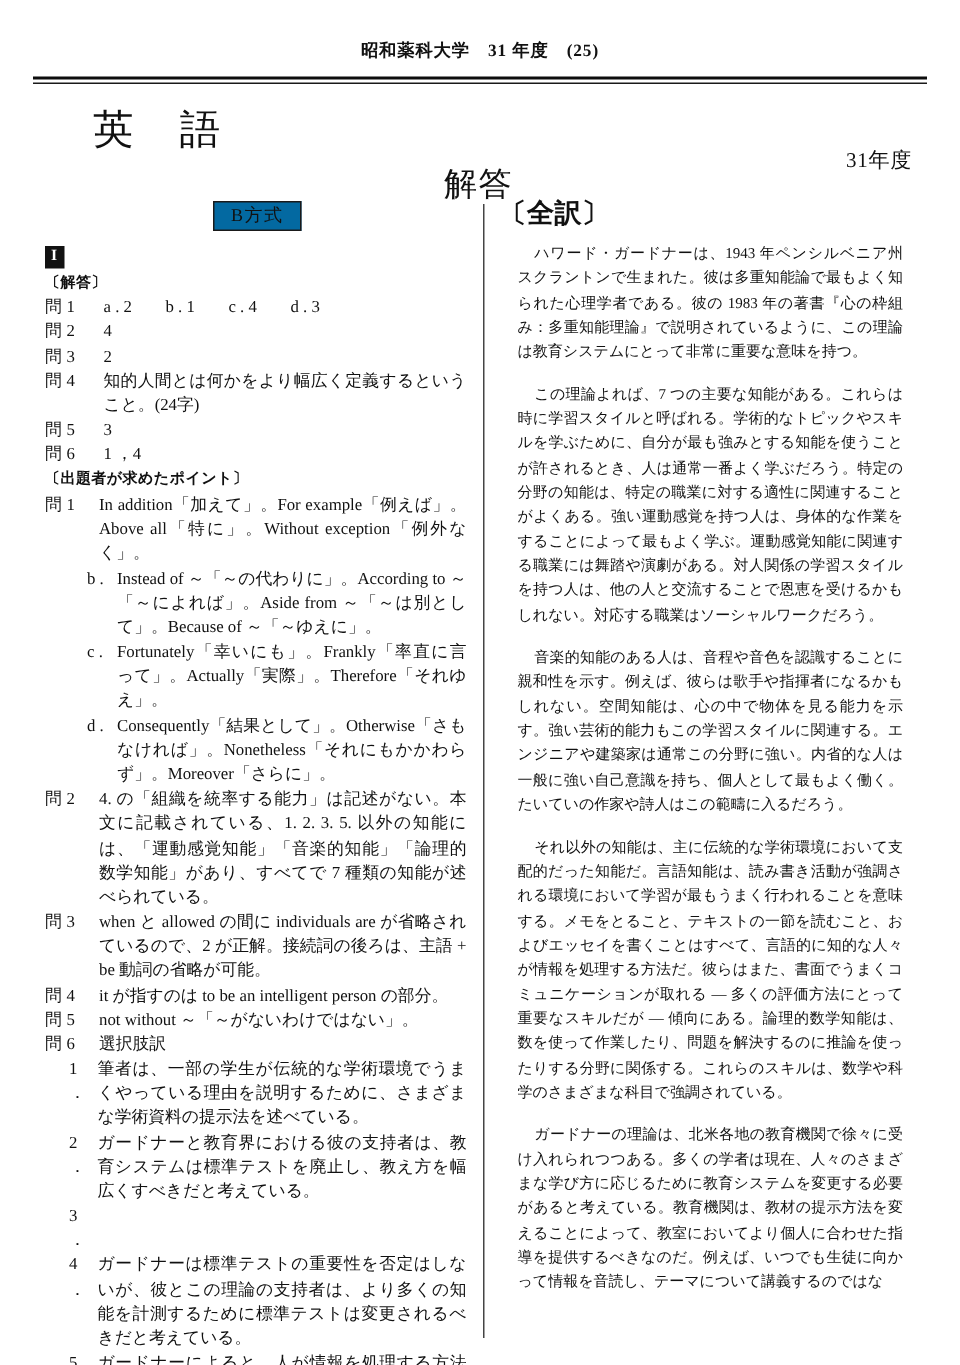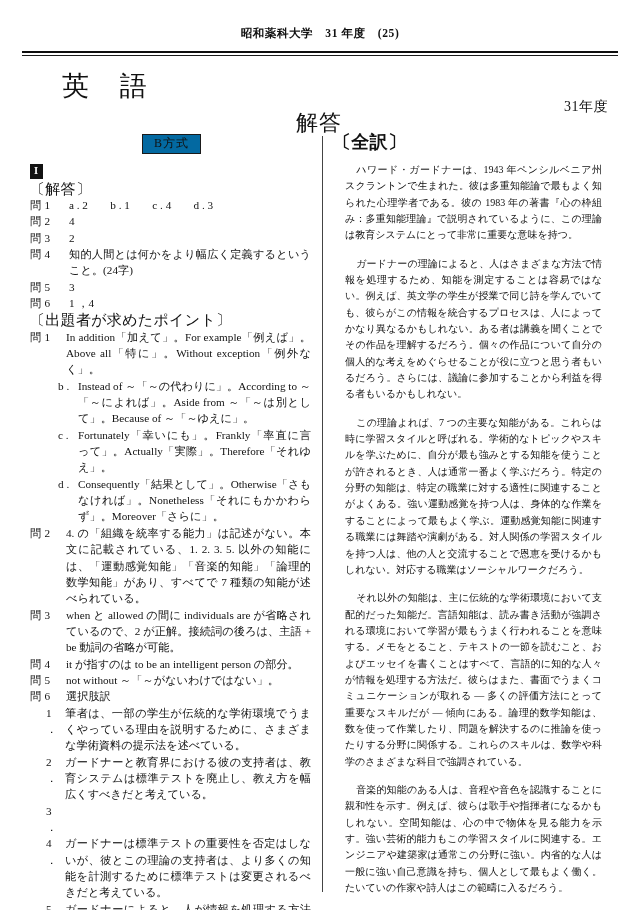--- a/index.html
+++ b/index.html
@@ -122,22 +122,22 @@
     color: #ffffff;
     font-size: 10.5px;
     line-height: 12px;
     font-weight: 700;
     padding: 1px 4px 2px 4px;
     letter-spacing: 0.5px;
     margin-bottom: 1px;
     font-family: "Liberation Serif", serif;
   }
   .sec-head {
-    font-weight: 400;
-    font-size: 15px;
+    font-weight: 700;
+    font-size: 10px;
     letter-spacing: 0.3px;
     margin: 1px 0 0 0;
   }
 
   
   .ans-line {
     display: flex;
     align-items: flex-start;
     margin: 0;
   }
@@ -339,21 +339,20 @@
           <span class="opt-body">ガードナーによると、人が情報を処理する方法はさまざまなため、知能を測定することは容易でない。</span>
         </div>
 
       </div>
 
     </div>
 
     <div class="col col-right">
       <div class="trans-head">〔全訳〕</div>
       <p class="trans-p">ハワード・ガードナーは、1943 年ペンシルベニア州スクラントンで生まれた。彼は多重知能論で最もよく知られた心理学者である。彼の 1983 年の著書『心の枠組み：多重知能理論』で説明されているように、この理論は教育システムにとって非常に重要な意味を持つ。</p>
-      <p class="trans-p">ガードナーの理論によると、人はさまざまな方法で情報を処理するため、知能を測定することは容易ではない。例えば、英文学の学生が授業で同じ詩を学んでいても、彼らがこの情報を統合するプロセスは、人によってかなり異なるかもしれない。ある者は講義を聞くことでその作品を理解するだろう。個々の作品について自分の個人的な考えをめぐらせることが役に立つと思う者もいるだろう。さらには、議論に参加することから利益を得る者もいるかもしれない。</p>
       <p class="trans-p">この理論よれば、7 つの主要な知能がある。これらは時に学習スタイルと呼ばれる。学術的なトピックやスキルを学ぶために、自分が最も強みとする知能を使うことが許されるとき、人は通常一番よく学ぶだろう。特定の分野の知能は、特定の職業に対する適性に関連することがよくある。強い運動感覚を持つ人は、身体的な作業をすることによって最もよく学ぶ。運動感覚知能に関連する職業には舞踏や演劇がある。対人関係の学習スタイルを持つ人は、他の人と交流することで恩恵を受けるかもしれない。対応する職業はソーシャルワークだろう。</p>
+      <p class="trans-p">音楽的知能のある人は、音程や音色を認識することに親和性を示す。例えば、彼らは歌手や指揮者になるかもしれない。空間知能は、心の中で物体を見る能力を示す。強い芸術的能力もこの学習スタイルに関連する。エンジニアや建築家は通常この分野に強い。内省的な人は一般に強い自己意識を持ち、個人として最もよく働く。たいていの作家や詩人はこの範疇に入るだろう。</p>
       <p class="trans-p">それ以外の知能は、主に伝統的な学術環境において支配的だった知能だ。言語知能は、読み書き活動が強調される環境において学習が最もうまく行われることを意味する。メモをとること、テキストの一節を読むこと、およびエッセイを書くことはすべて、言語的に知的な人々が情報を処理する方法だ。彼らはまた、書面でうまくコミュニケーションが取れる ― 多くの評価方法にとって重要なスキルだが ― 傾向にある。論理的数学知能は、数を使って作業したり、問題を解決するのに推論を使ったりする分野に関係する。これらのスキルは、数学や科学のさまざまな科目で強調されている。</p>
-      <p class="trans-p">音楽的知能のある人は、音程や音色を認識することに親和性を示す。例えば、彼らは歌手や指揮者になるかもしれない。空間知能は、心の中で物体を見る能力を示す。強い芸術的能力もこの学習スタイルに関連する。エンジニアや建築家は通常この分野に強い。内省的な人は一般に強い自己意識を持ち、個人として最もよく働く。たいていの作家や詩人はこの範疇に入るだろう。</p>
       <p class="trans-p">ガードナーの理論は、北米各地の教育機関で徐々に受け入れられつつある。多くの学者は現在、人々のさまざまな学び方に応じるために教育システムを変更する必要があると考えている。教育機関は、教材の提示方法を変えることによって、教室においてより個人に合わせた指導を提供するべきなのだ。例えば、いつでも生徒に向かって情報を音読し、テーマについて講義するのではな</p>
     </div>
 
   </div>
 </div>
 
 </body></html>

